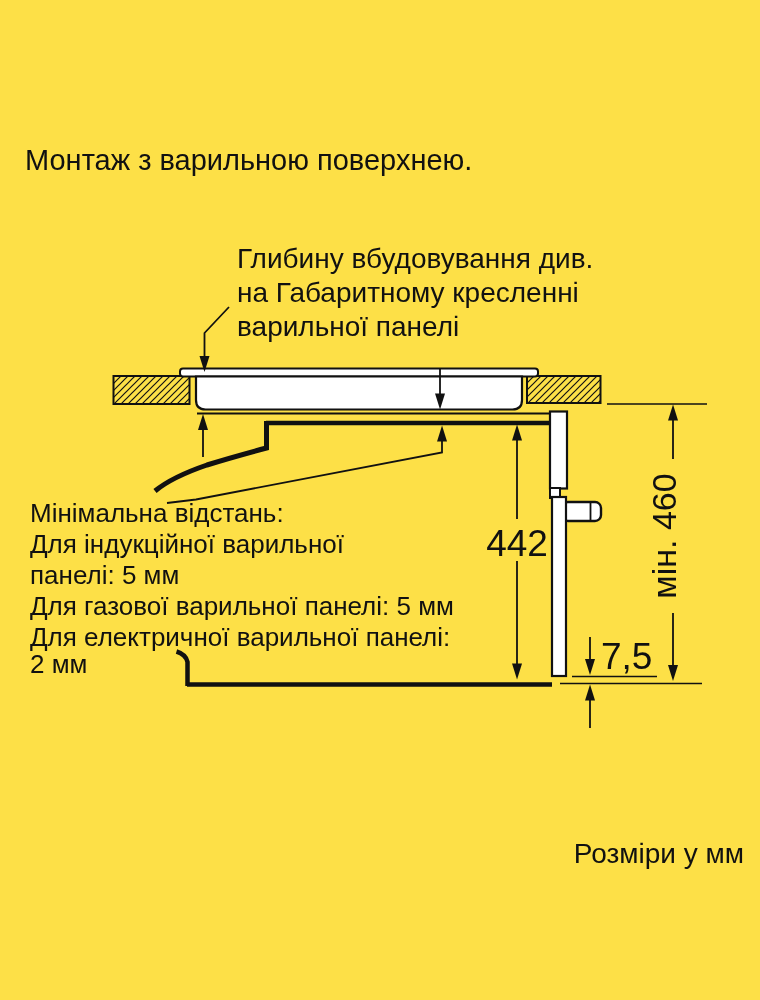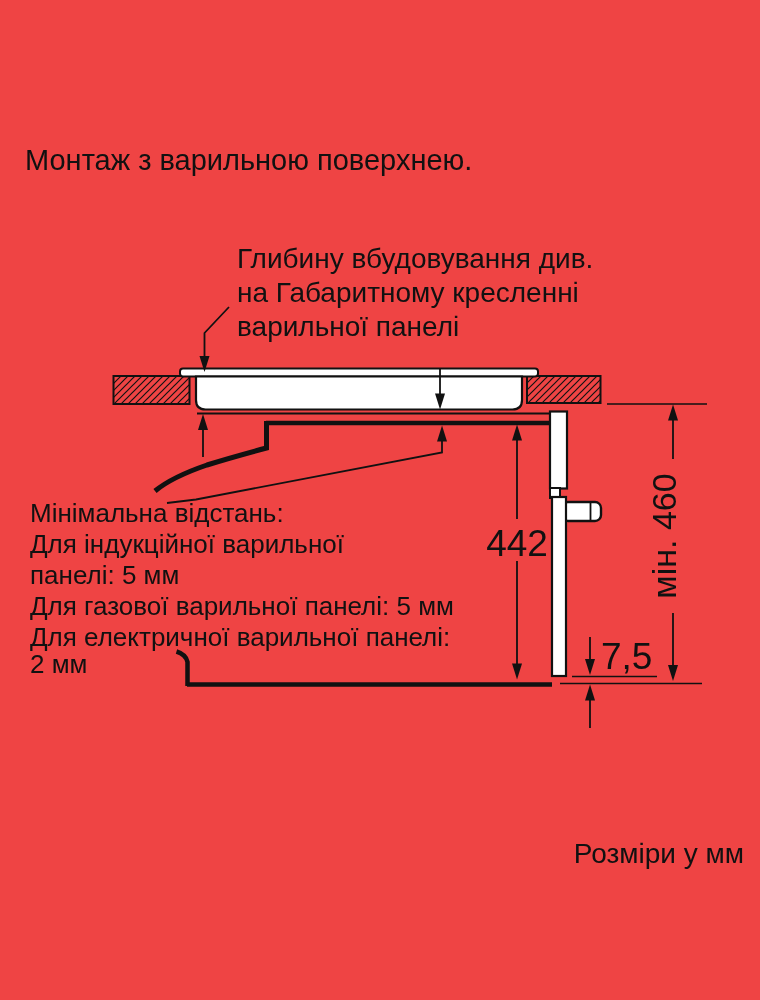--- a/index.html
+++ b/index.html
@@ -1,19 +1,19 @@
 <!DOCTYPE html>
 <html><head>
 <meta charset="utf-8">
 <style>
   html,body{margin:0;padding:0;background:#fff;}
   .canvas{
     position:relative;
     width:760px;height:1000px;
-    background:#ef4444;
+    background:#fde047;
     overflow:hidden;
     font-family:"Liberation Sans", sans-serif;
   }
   svg{position:absolute;left:0;top:0;}
   svg text{
     font-family:"Liberation Sans", sans-serif;
     fill:#111;
   }
   .t-title{font-size:29px;}
   .t-note{font-size:28px;}

